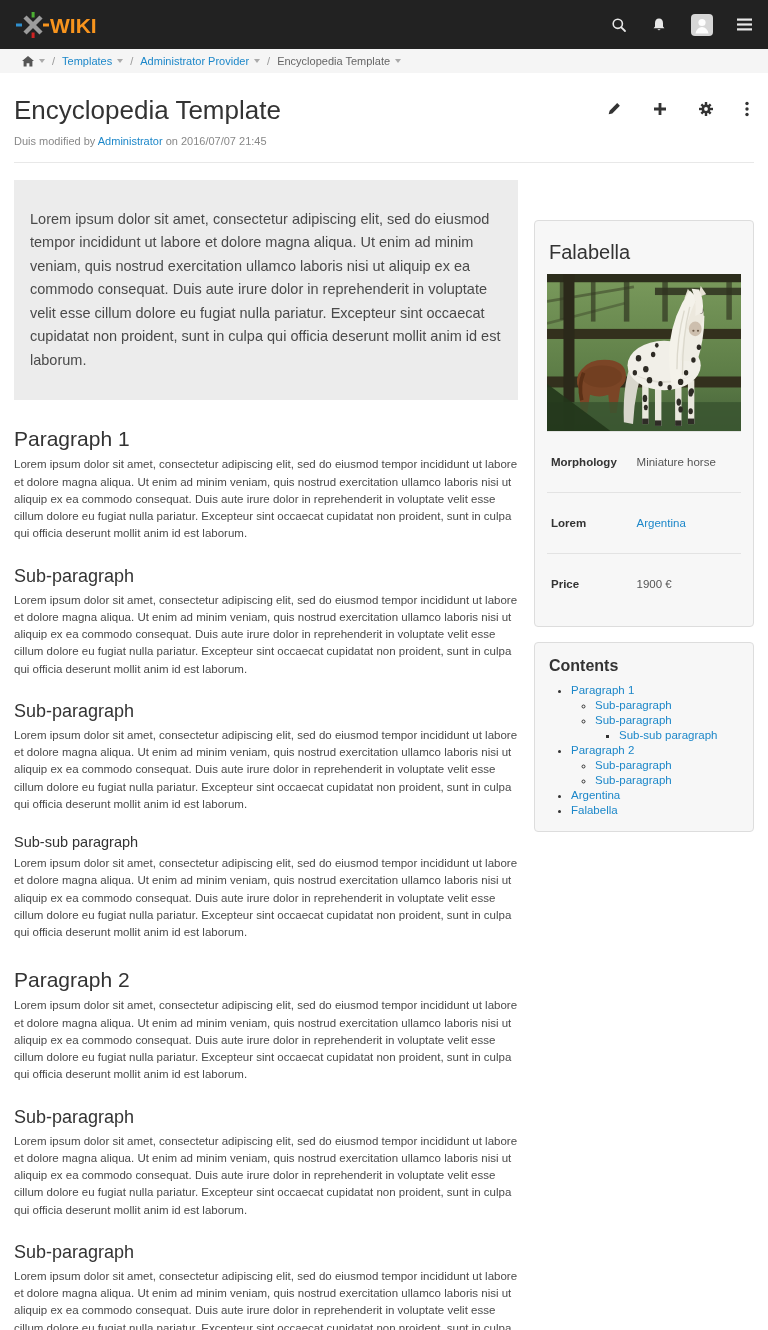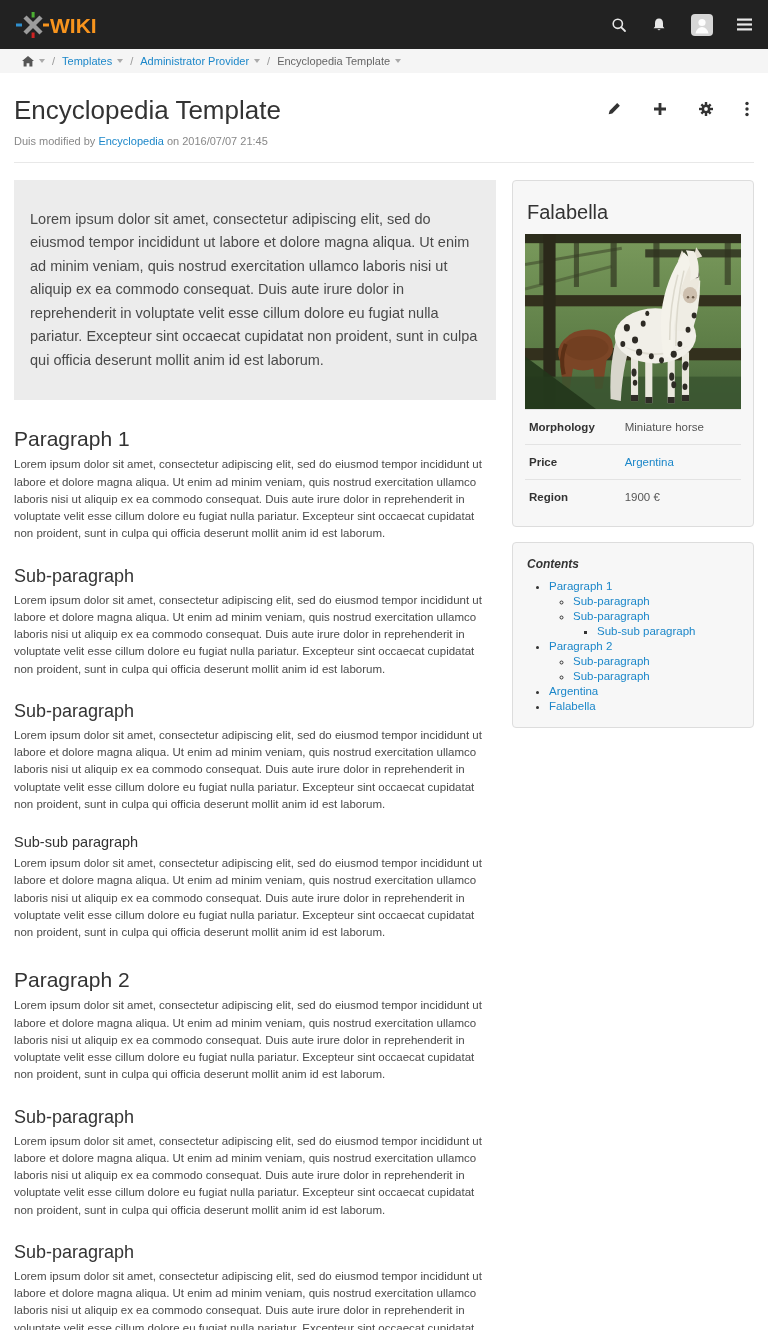--- a/index.html
+++ b/index.html
@@ -47,21 +47,21 @@
   .actions { margin-left: auto; display: flex; gap: 30px; padding-top: 6px; padding-right: 4px; }
   .action-btn { cursor: pointer; display: inline-flex; }
 
   .modified-line { font-size: 11px; color: #888; margin-top: 9px; }
   .modified-line a { color: #1c87c9; }
 
   hr.header-rule { border: 0; border-top: 1px solid #e8e8e8; margin: 15px 0 0 0; }
 
   .content-row { display: flex; gap: 16px; margin-top: 17px; align-items: flex-start; }
   .main-col { flex: 1; min-width: 0; }
-  .side-col { width: 242px; flex: none; }
+  .side-col { width: 220px; flex: none; margin-top: 40px; }
 
   
   .lead-box {
     background: #ececec;
     padding: 28px 16px;
     font-size: 14.5px; line-height: 1.62; color: #4a4a4a;
   }
   .main-col h2 { font-size: 21px; font-weight: 400; color: #333; margin: 27px 0 5px 0; }
   .main-col h3 { font-size: 18px; font-weight: 400; color: #333; margin: 23px 0 5px 0; }
   .main-col h4 { font-size: 14.5px; font-weight: 400; color: #333; margin: 21px 0 5px 0; }
@@ -73,30 +73,30 @@
     background: #f7f7f7;
     border: 1px solid #ddd;
     border-radius: 4px;
     padding: 12px;
   }
   .infobox-title { font-size: 20px; font-weight: 400; color: #333; margin: 8px 0 10px 2px; }
   .infobox-image { width: 100%; display: block; }
   .info-table { margin-top: 0; }
   .info-row {
     display: flex; align-items: center;
-    padding: 11px 4px;
+    padding: 24px 4px;
     border-top: 1px solid #e3e3e3;
     font-size: 11.5px;
   }
   .info-label { width: 46%; font-weight: 700; color: #333; }
   .info-value { color: #555; }
   .info-value a { color: #1c87c9; }
 
   .toc-panel { margin-top: 15px; }
-  .toc-title { font-size: 12px; font-weight: 700; color: #333; margin: 2px 0 9px 2px; font-style: italic; }
+  .toc-title { font-size: 16px; font-weight: 700; color: #333; margin: 2px 0 9px 2px; }
   .toc ul { margin: 0; padding-left: 24px; font-size: 11.5px; color: #333; }
   .toc > ul { list-style: disc; }
   .toc ul ul { list-style: circle; margin-top: 3px; }
   .toc ul ul ul { list-style: square; }
   .toc li { margin: 3px 0; }
   .toc a { color: #1c87c9; }
 </style>
 </head>
 <body>
 
@@ -194,21 +194,21 @@
           <circle cx="3" cy="2.5" r="1.7" fill="#333"></circle>
           <circle cx="3" cy="8" r="1.7" fill="#333"></circle>
           <circle cx="3" cy="13.5" r="1.7" fill="#333"></circle>
         </svg>
       </span>
     </div>
   </div>
 
   <div class="modified-line">
     <span>Duis modified by</span>
-    <a href="#">Encyclopedia</a>
+    <a href="#">Administrator</a>
     <span>on 2016/07/07 21:45</span>
   </div>
 
   <hr class="header-rule">
 
   <div class="content-row">
 
     <div class="main-col">
 
       <div class="lead-box">Lorem ipsum dolor sit amet, consectetur adipiscing elit, sed do eiusmod tempor incididunt ut labore et dolore magna aliqua. Ut enim ad minim veniam, quis nostrud exercitation ullamco laboris nisi ut aliquip ex ea commodo consequat. Duis aute irure dolor in reprehenderit in voluptate velit esse cillum dolore eu fugiat nulla pariatur. Excepteur sint occaecat cupidatat non proident, sunt in culpa qui officia deserunt mollit anim id est laborum.</div>
@@ -331,25 +331,25 @@
             <ellipse cx="157" cy="150" rx="2.4" ry="3.2"></ellipse>
           </g>
         </svg>
 
         <div class="info-table">
           <div class="info-row">
             <span class="info-label">Morphology</span>
             <span class="info-value">Miniature horse</span>
           </div>
           <div class="info-row">
-            <span class="info-label">Price</span>
+            <span class="info-label">Lorem</span>
             <span class="info-value"><a href="#">Argentina</a></span>
           </div>
           <div class="info-row">
-            <span class="info-label">Region</span>
+            <span class="info-label">Price</span>
             <span class="info-value">1900 €</span>
           </div>
         </div>
       </div>
 
       <div class="panel toc-panel toc">
         <div class="toc-title">Contents</div>
         <ul>
           <li><a href="#">Paragraph 1</a>
             <ul>

